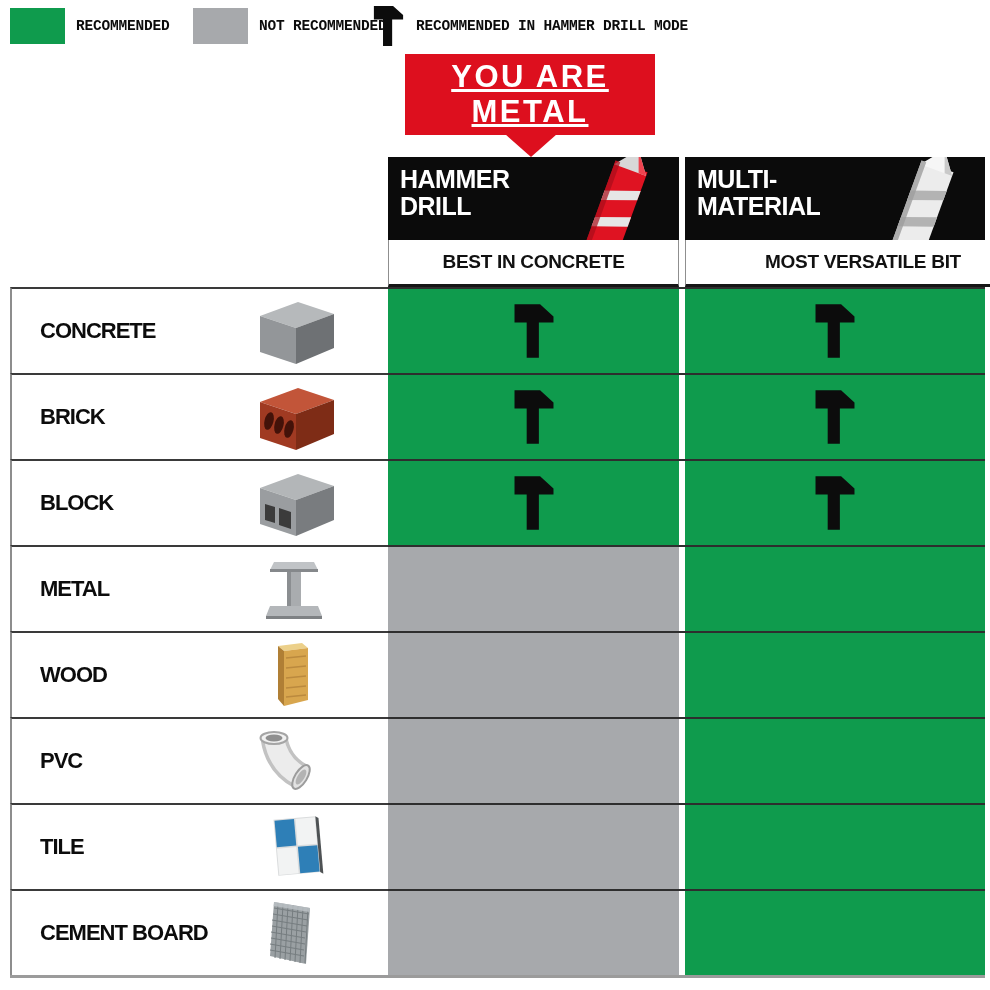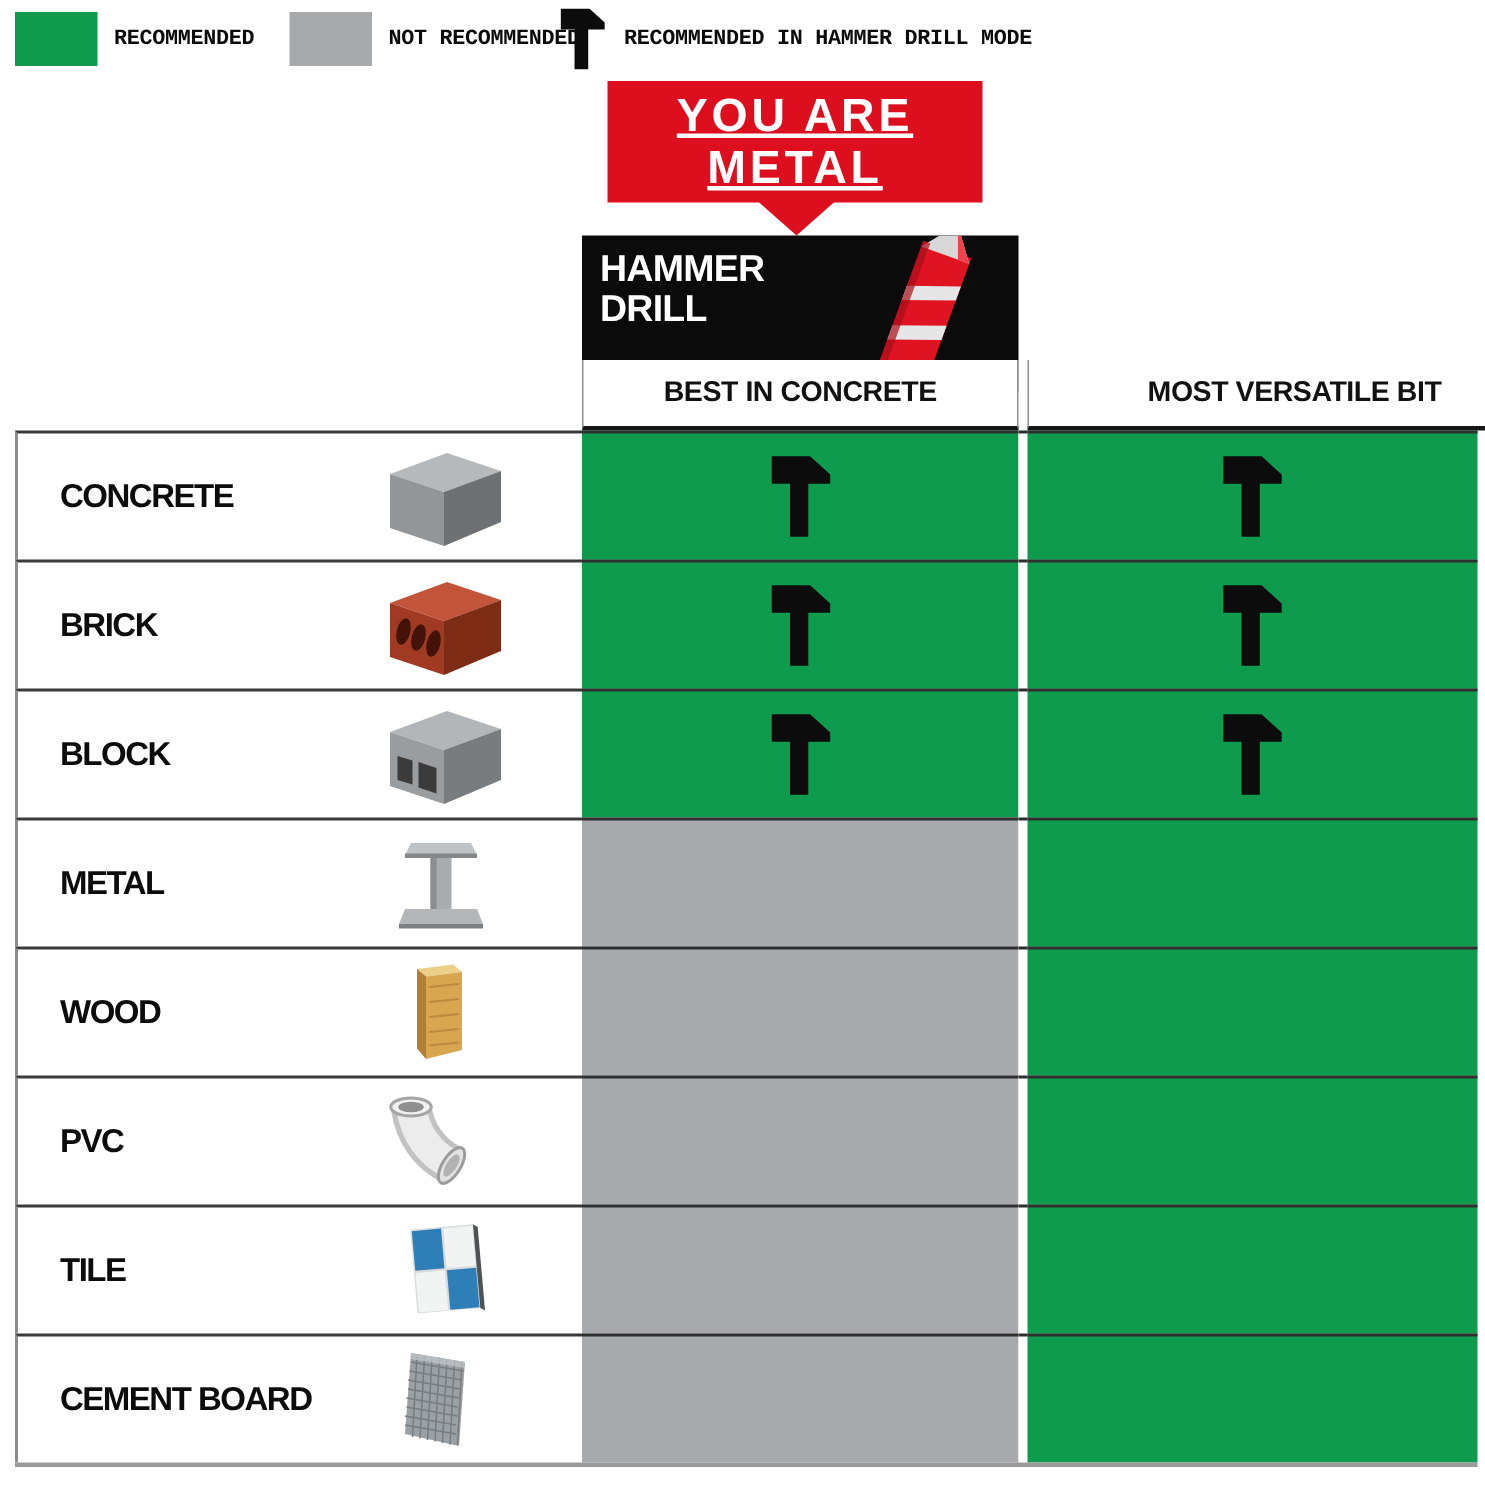--- a/index.html
+++ b/index.html
@@ -100,20 +100,37 @@
         <polygon points="78,12 112,12 96,-10" fill="#d8d8d8"></polygon>
         <polygon points="96,-10 112,12 104,12" fill="#ef4450"></polygon>
         <polygon points="78,40 112,28 112,38 78,50" fill="#e6e6e6"></polygon>
         <polygon points="78,68 112,56 112,66 78,78" fill="#e6e6e6"></polygon>
         <polygon points="78,96 112,84 112,94 78,106" fill="#e6e6e6"></polygon>
         <rect x="78" y="8" width="5" height="95" fill="#a80d19" opacity="0.7"></rect>
       </g>
     </svg>
   </div>
 
+  <div class="col-header c2">
+    <div class="col-title">
+      <div>MULTI-</div>
+      <div>MATERIAL</div>
+    </div>
+    <svg class="bit-svg" width="150" height="83" viewBox="0 0 150 83">
+      <g transform="rotate(20 95 30)">
+        <rect x="78" y="8" width="34" height="95" fill="#ececec"></rect>
+        <polygon points="78,12 112,12 96,-10" fill="#f6f6f6"></polygon>
+        <polygon points="96,-10 112,12 104,12" fill="#c9c9c9"></polygon>
+        <polygon points="78,40 112,28 112,38 78,50" fill="#b3b3b3"></polygon>
+        <polygon points="78,68 112,56 112,66 78,78" fill="#b3b3b3"></polygon>
+        <polygon points="78,96 112,84 112,94 78,106" fill="#b3b3b3"></polygon>
+        <rect x="78" y="8" width="5" height="95" fill="#9d9d9d" opacity="0.8"></rect>
+      </g>
+    </svg>
+  </div>
 
   <div class="subheader s1">BEST IN CONCRETE</div>
   <div class="subheader s2">MOST VERSATILE BIT</div>
 
   <div class="rows">
     <div class="trow">
       <div class="mat-cell">
         <div class="mat-label">CONCRETE</div>
         <div class="mat-icon"><svg width="100" height="78" viewBox="0 0 100 78">
       <polygon points="16,24 54,10 90,22 52,36" fill="#b6b9bb"></polygon>

